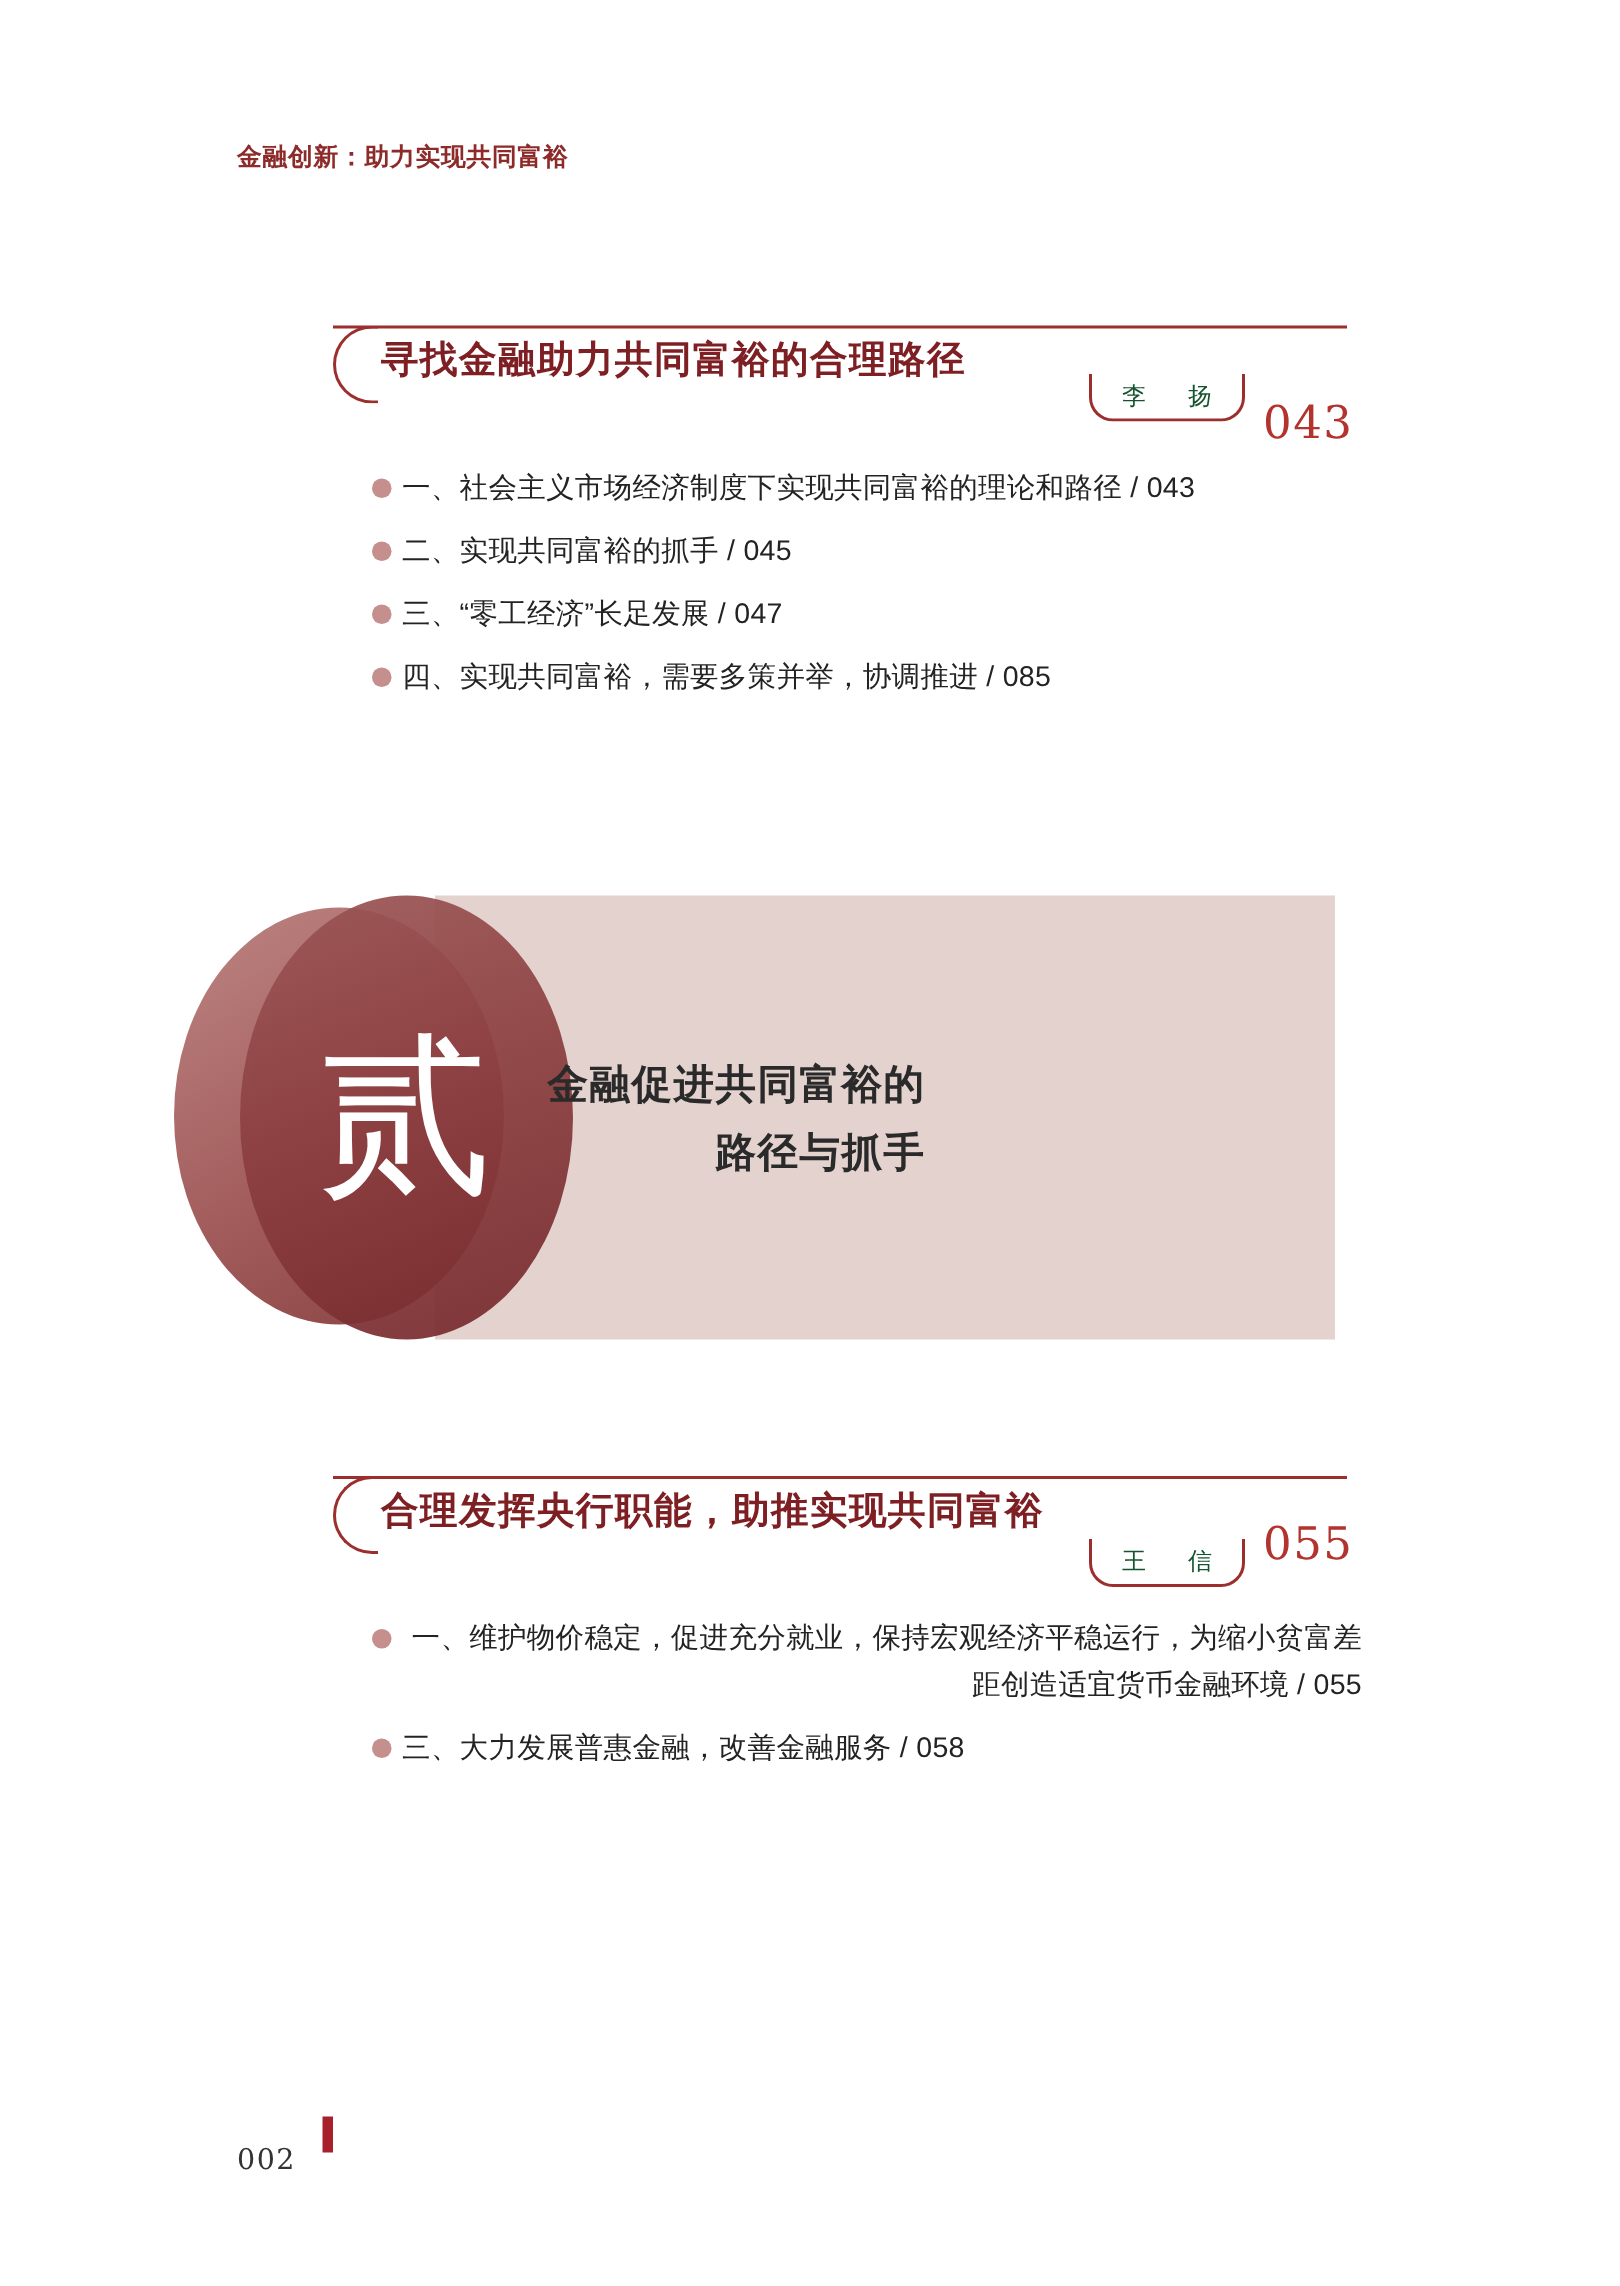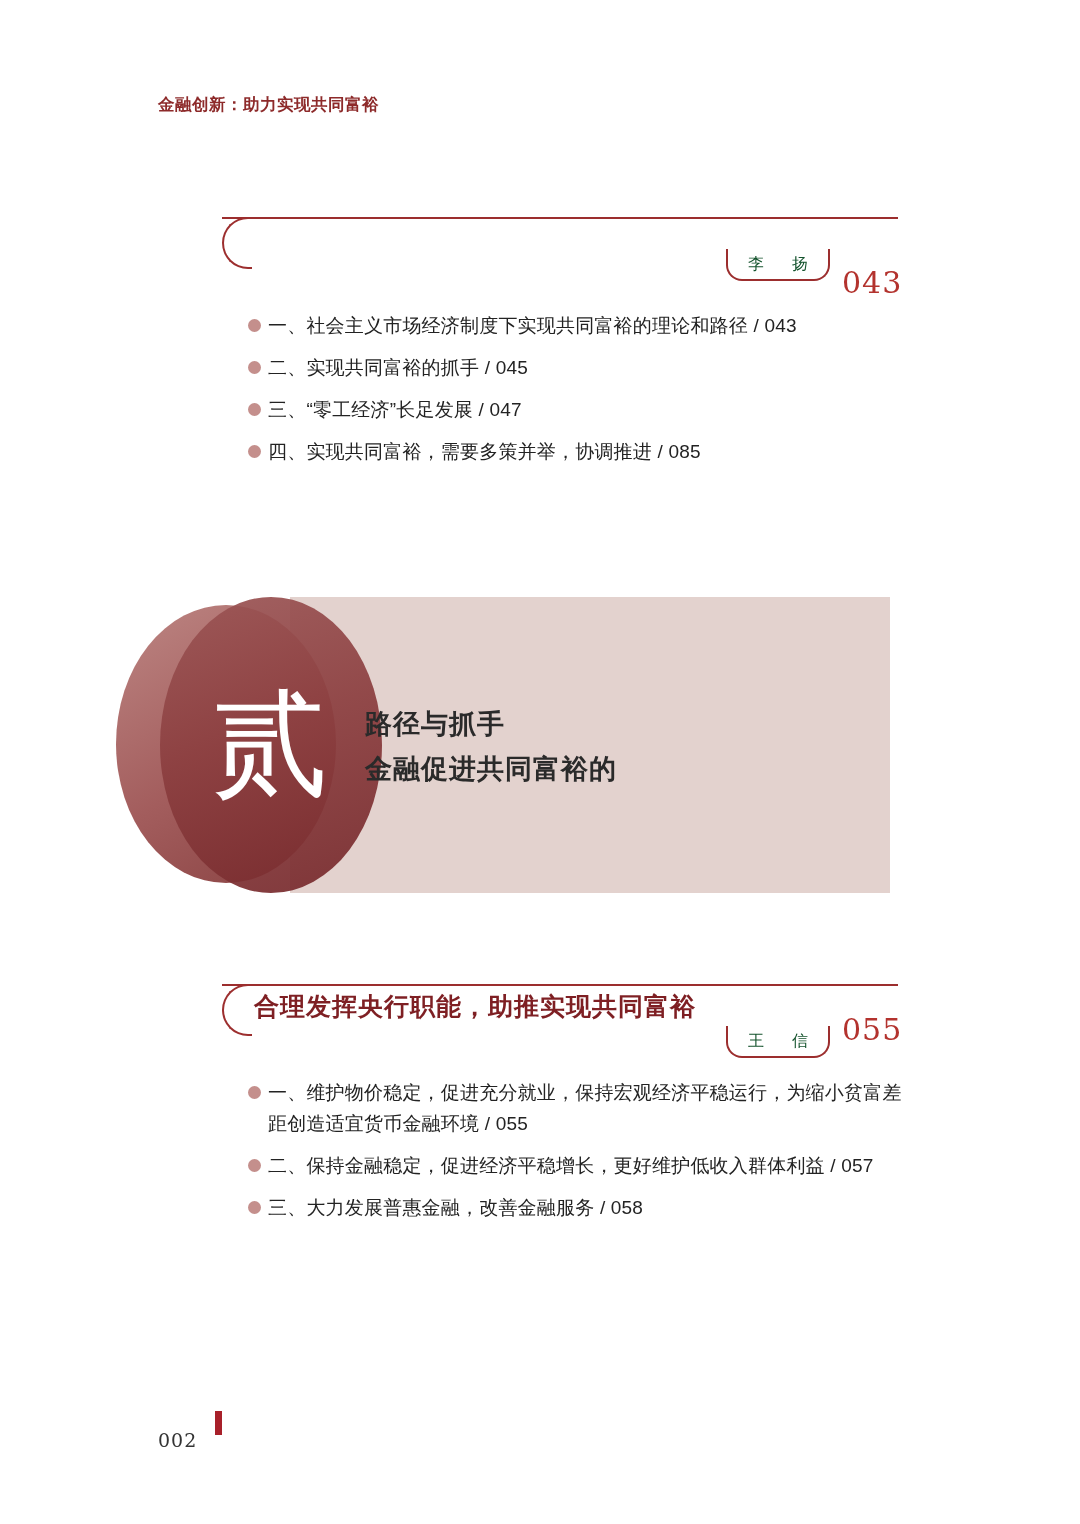--- a/index.html
+++ b/index.html
@@ -13,20 +13,21 @@
     font-family: "Liberation Sans", sans-serif;
     color: #1a1a1a;
     position: relative;
     overflow: hidden;
   }
 
   .page {
     position: relative;
     width: 1080px;
     height: 1460px;
+    text-align: right;
   }
 
   
   .running-head {
     position: absolute;
     left: 158px;
     top: 94px;
     font-size: 16.5px;
     font-weight: bold;
     letter-spacing: 0.5px;
@@ -229,20 +230,21 @@
 <body>
 
 <div class="page">
 
   <div class="running-head">金融创新：助力实现共同富裕</div>
 
   <div class="entry" style="top:205px;">
     <div class="entry-head">
       <div class="entry-rule"></div>
       <div class="cap-left"></div>
+      <div class="entry-title">寻找金融助力共同富裕的合理路径</div>
       <div class="author-pill" style="left:504px;">
         <span>李　扬</span>
       </div>
       <div class="entry-page" style="left:620px;margin-top:20px;">043</div>
     </div>
   </div>
 
   <div class="items" style="top:310px;">
     <div class="item">
       <span class="item-bullet"></span>
@@ -261,22 +263,22 @@
       <span class="item-text">四、实现共同富裕，需要多策并举，协调推进 / 085</span>
     </div>
   </div>
 
   <div class="part-banner">
     <div class="banner-bg"></div>
     <div class="circle-back"></div>
     <div class="circle-front"></div>
     <div class="part-number">贰</div>
     <div class="part-title">
+      <div>金融促进共同富裕的</div>
       <div>路径与抓手</div>
-      <div>金融促进共同富裕的</div>
     </div>
   </div>
 
   <div class="entry" style="top:972px;">
     <div class="entry-head">
       <div class="entry-rule"></div>
       <div class="cap-left"></div>
       <div class="entry-title">合理发挥央行职能，助推实现共同富裕</div>
       <div class="author-pill" style="left:504px;margin-top:10px;">
         <span>王　信</span>
@@ -285,24 +287,20 @@
     </div>
   </div>
 
   <div class="items" style="top:1077px;">
     <div class="item">
       <span class="item-bullet"></span>
       <span class="item-text">一、维护物价稳定，促进充分就业，保持宏观经济平稳运行，为缩小贫富差距创造适宜货币金融环境 / 055</span>
     </div>
     <div class="item">
       <span class="item-bullet"></span>
-      <span class="item-text">二、保持金融稳定，促进经济平稳增长，更好维护低收入群体利益 / 057</span>
-    </div>
-    <div class="item">
-      <span class="item-bullet"></span>
       <span class="item-text">三、大力发展普惠金融，改善金融服务 / 058</span>
     </div>
   </div>
 
   <div class="folio">002</div>
   <div class="folio-mark"></div>
 
 </div>
 
 </body></html>

